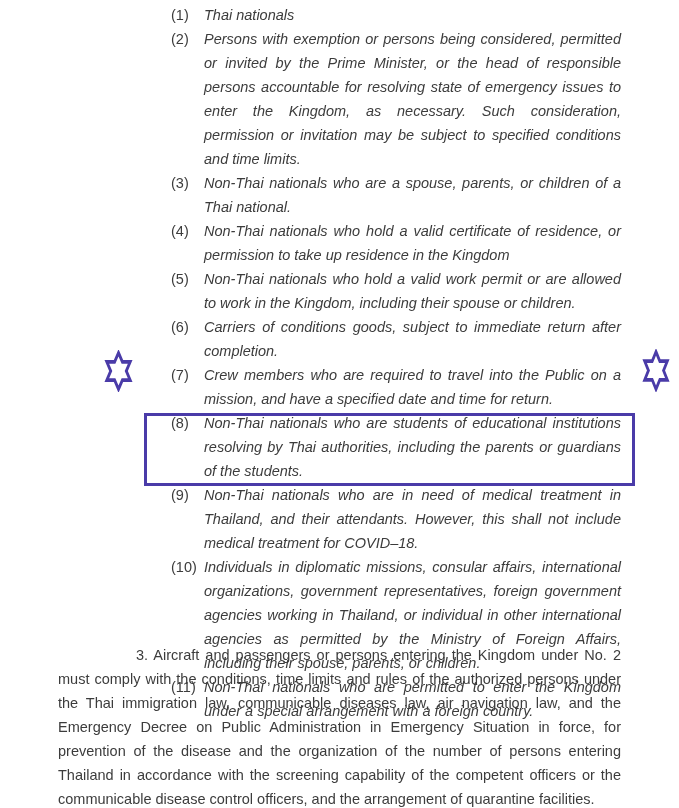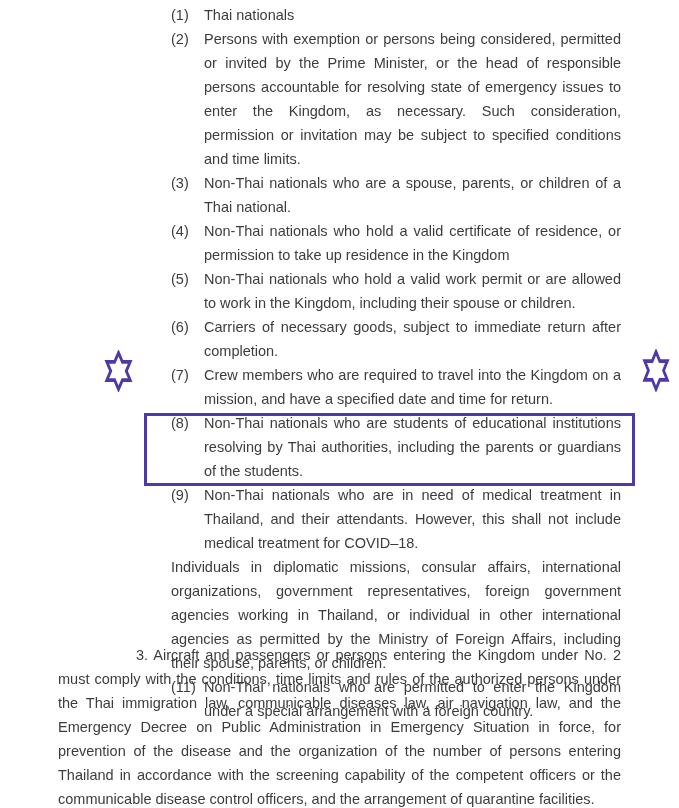--- a/index.html
+++ b/index.html
@@ -23,20 +23,21 @@
     font-size: 14.5px;
     line-height: 24px;
   }
   .item-number {
     flex: 0 0 33px;
     white-space: nowrap;
   }
   .item-text {
     flex: 1;
     text-align: justify;
+    font-style: italic;
   }
   .highlight-row { position: relative; }
   .highlight-box {
     position: absolute;
     left: -27px;
     right: -14px;
     top: 2px;
     bottom: -3px;
     border: 3px solid #4a3ba8;
     pointer-events: none;
@@ -91,40 +92,41 @@
       <span class="item-text">Non-Thai nationals who hold a valid certificate of residence, or permission to take up residence in the Kingdom</span>
     </div>
 
     <div class="list-item">
       <span class="item-number">(5)</span>
       <span class="item-text">Non-Thai nationals who hold a valid work permit or are allowed to work in the Kingdom, including their spouse or children.</span>
     </div>
 
     <div class="list-item">
       <span class="item-number">(6)</span>
-      <span class="item-text">Carriers of necessary goods, subject to immediate return after completion.</span>
+      <span class="item-text">Carriers of conditions goods, subject to immediate return after completion.</span>
     </div>
 
     <div class="list-item">
       <span class="item-number">(7)</span>
-      <span class="item-text">Crew members who are required to travel into the Kingdom on a mission, and have a specified date and time for return.</span>
+      <span class="item-text">Crew members who are required to travel into the Public on a mission, and have a specified date and time for return.</span>
     </div>
 
     <div class="list-item highlight-row">
       <div class="highlight-box"></div>
       <span class="item-number">(8)</span>
       <span class="item-text">Non-Thai nationals who are students of educational institutions resolving by Thai authorities, including the parents or guardians of the students.</span>
     </div>
 
     <div class="list-item">
       <span class="item-number">(9)</span>
       <span class="item-text">Non-Thai nationals who are in need of medical treatment in Thailand, and their attendants. However, this shall not include medical treatment for COVID–18.</span>
     </div>
 
     <div class="list-item">
+      <span class="item-number">(10)</span>
       <span class="item-text">Individuals in diplomatic missions, consular affairs, international organizations, government representatives, foreign government agencies working in Thailand, or individual in other international agencies as permitted by the Ministry of Foreign Affairs, including their spouse, parents, or children.</span>
     </div>
 
     <div class="list-item">
       <span class="item-number">(11)</span>
       <span class="item-text">Non-Thai nationals who are permitted to enter the Kingdom under a special arrangement with a foreign country.</span>
     </div>
 
   </div>
 

